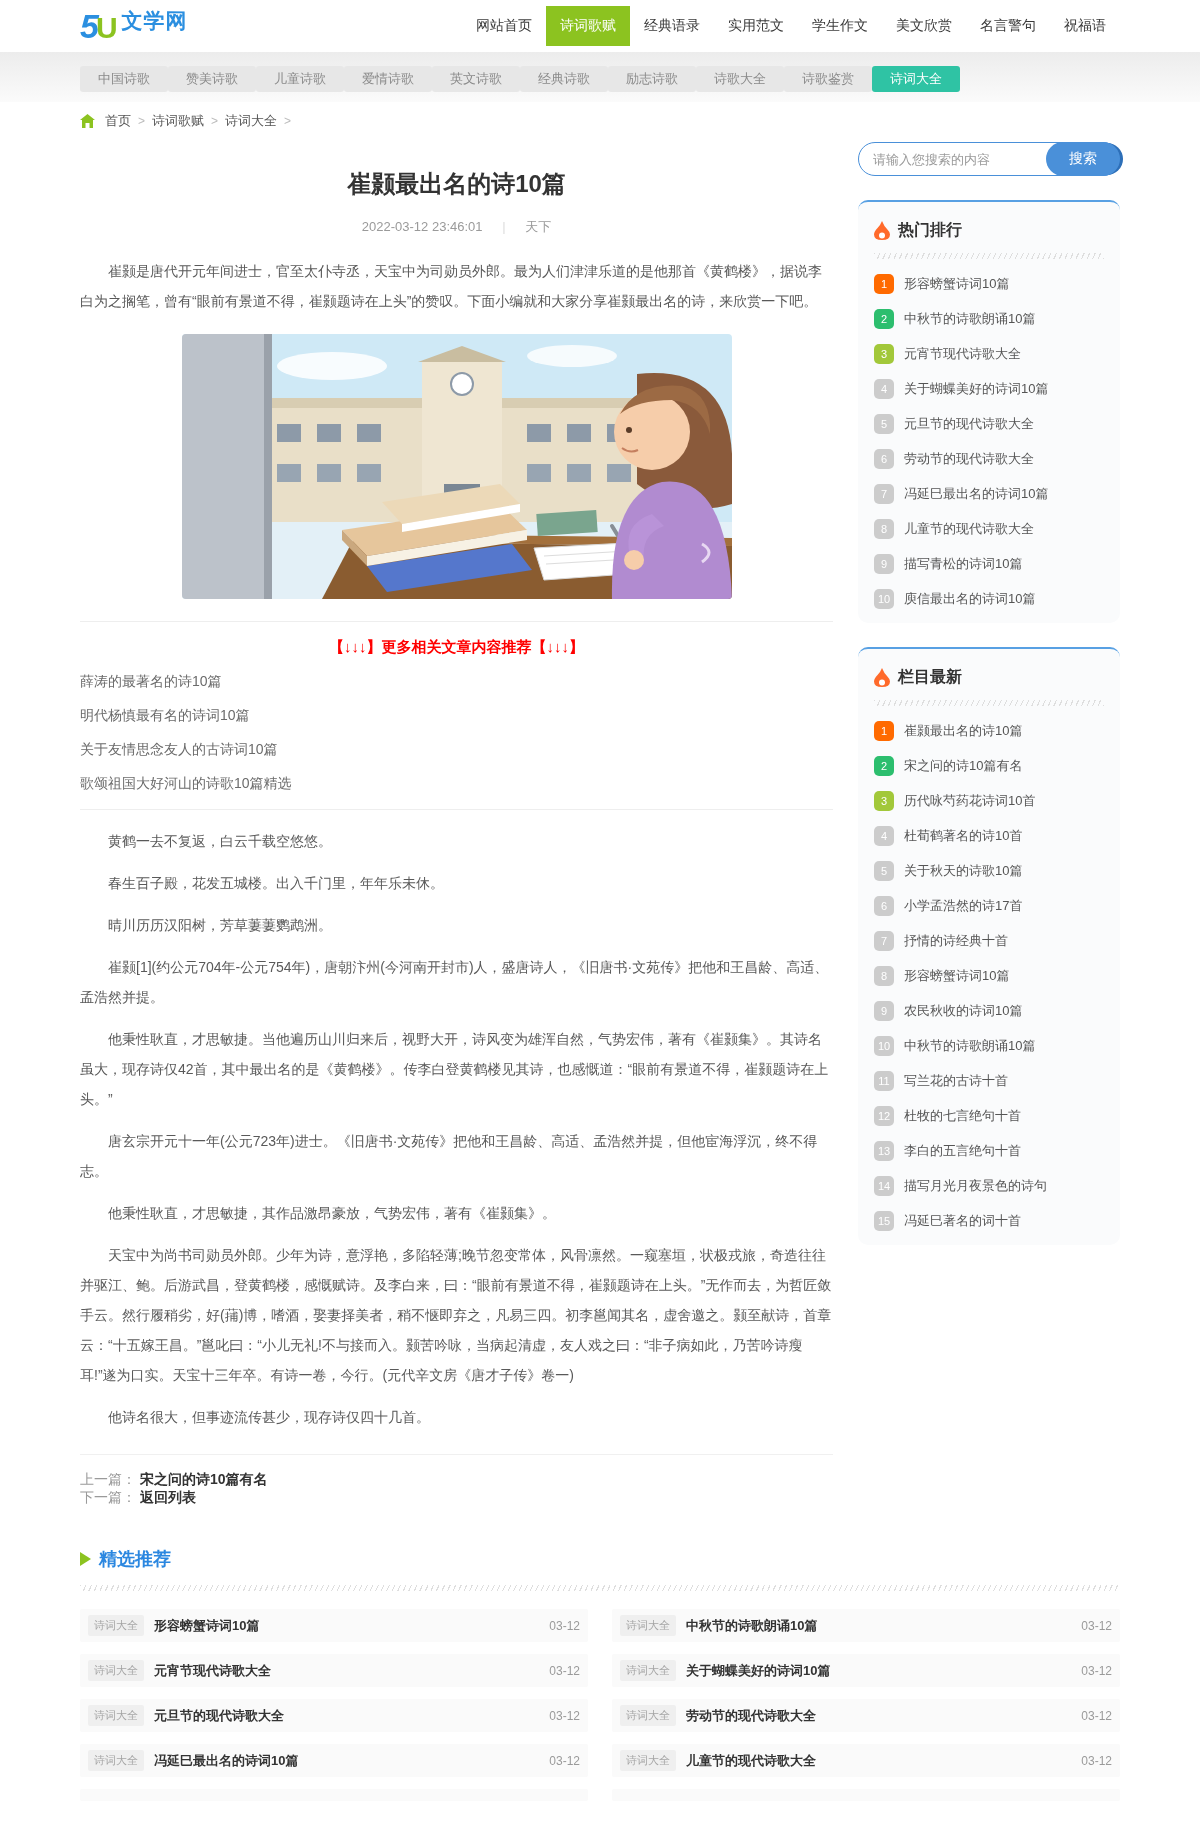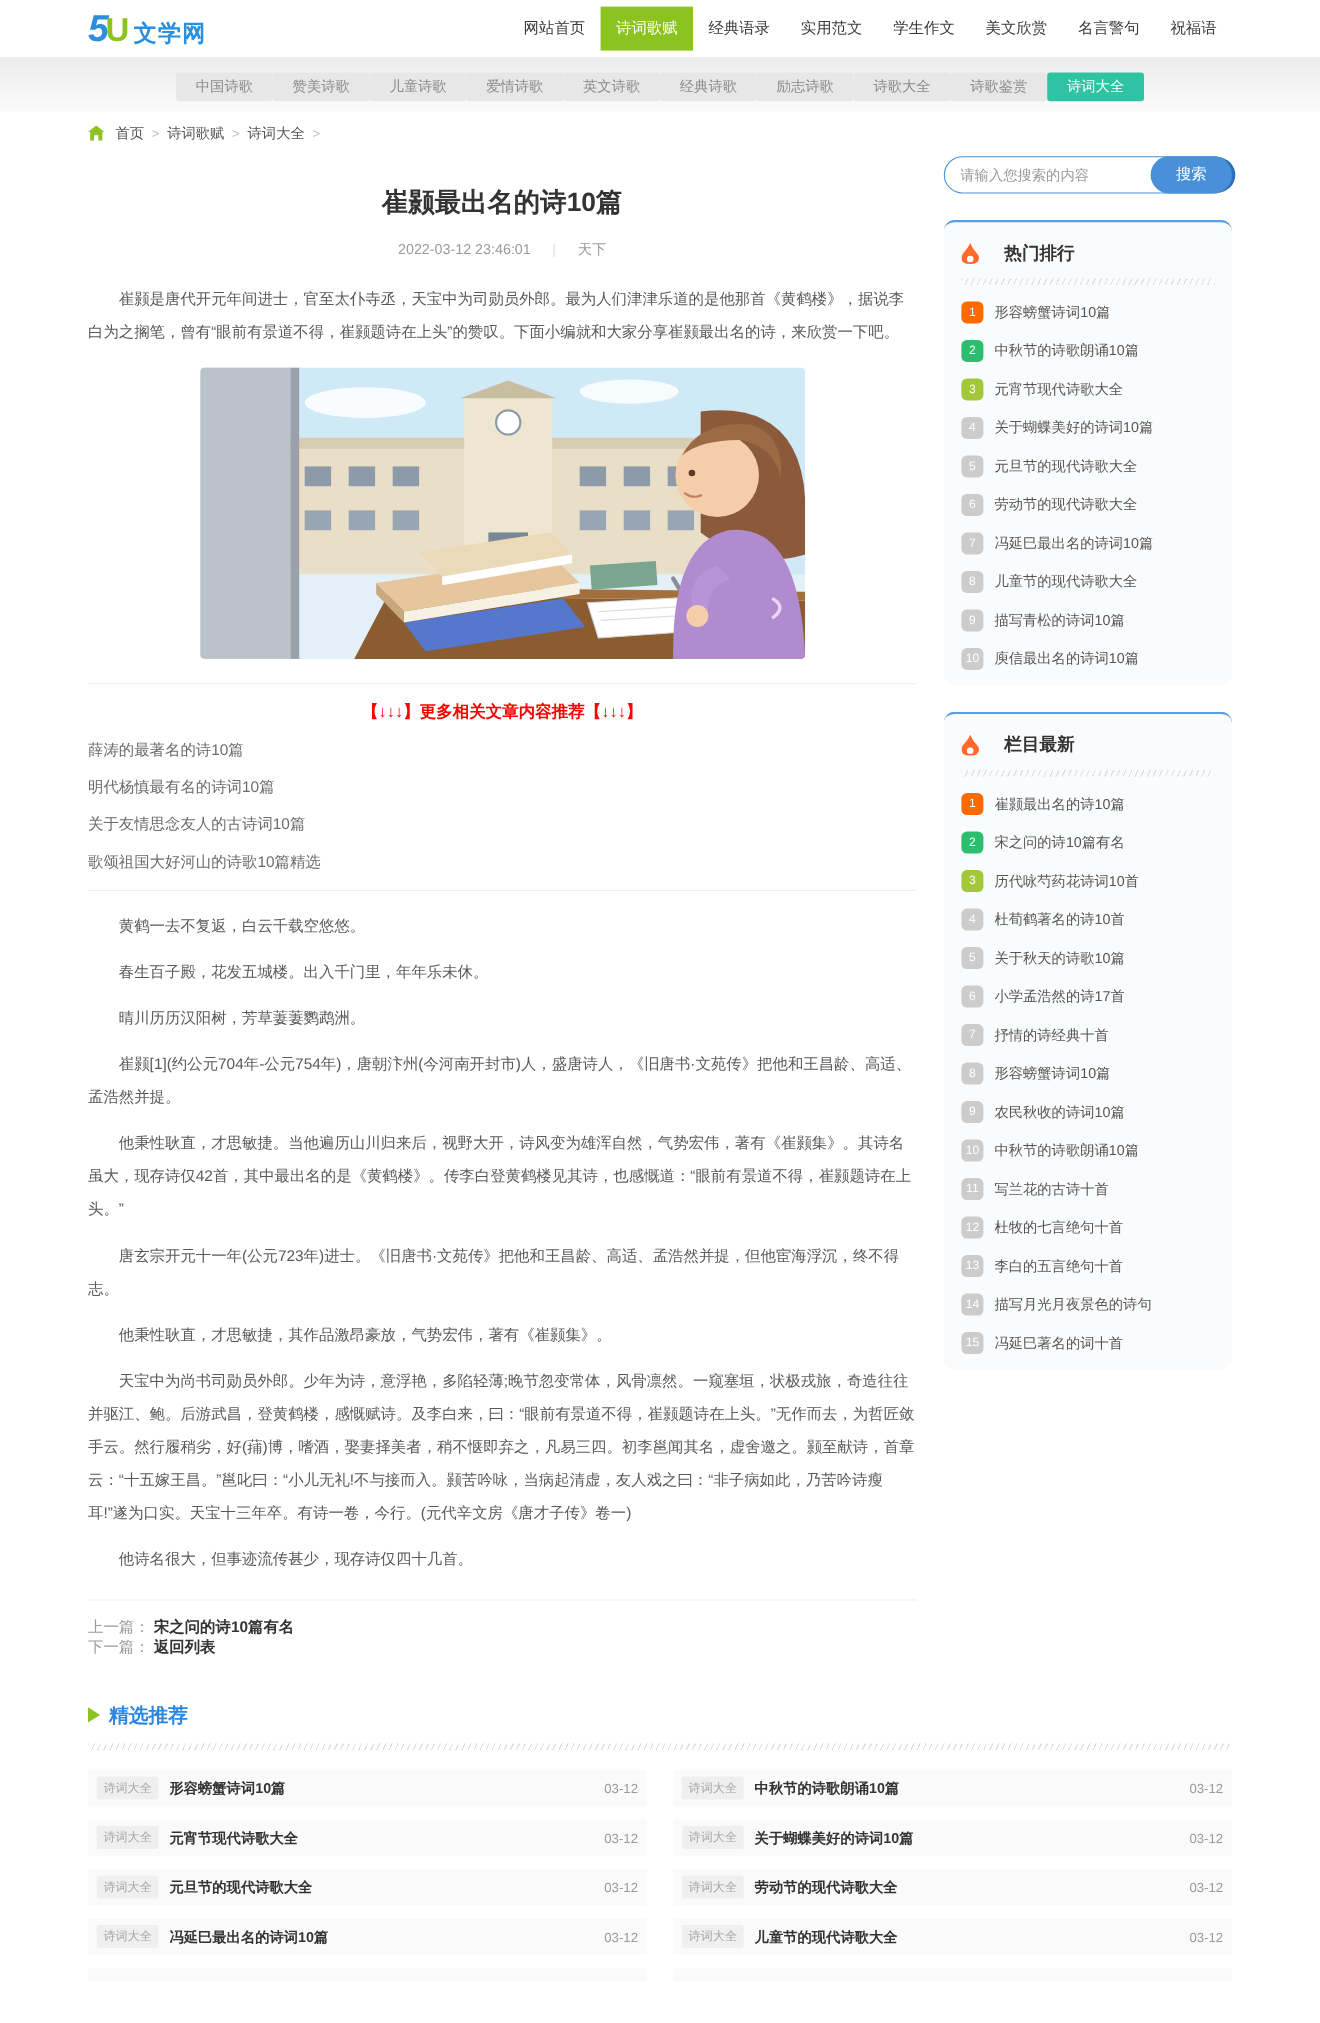--- a/index.html
+++ b/index.html
@@ -13,29 +13,29 @@
        font-family:"Liberation Sans","DejaVu Sans",sans-serif;font-size:14px;}
   a{text-decoration:none;color:inherit;cursor:pointer;}
   .container{width:1040px;margin:0 auto;}
 
   
   .header{height:52px;background:#fff;}
   .header .container{display:flex;align-items:center;justify-content:space-between;height:100%;}
   .logo{display:flex;align-items:flex-end;line-height:1;}
   .logo .l5{font-size:34px;font-weight:bold;font-style:italic;color:#2b8fe0;}
   .logo .lu{font-size:30px;font-weight:bold;color:var(--accent_green);margin-left:-3px;}
-  .logo .lt{font-size:21px;font-weight:bold;color:#2b8fe0;margin-left:4px;margin-bottom:2px;letter-spacing:1px;}
+  .logo .lt{font-size:21px;font-weight:bold;color:#2b8fe0;margin-left:4px;margin-bottom:12px;letter-spacing:1px;}
   .nav{display:flex;list-style:none;align-items:stretch;height:40px;}
   .nav li{display:flex;}
   .nav-link{display:flex;align-items:center;padding:0 14px;color:#3a3a3a;font-size:14px;}
   .nav-link.active{background:var(--accent_green);color:#fff;}
 
   
   .tagbar{background:linear-gradient(#ececec,#fbfbfb);padding:14px 0 10px;}
-  .tagrow{display:flex;justify-content:center;list-style:none;}
+  .tagrow{display:flex;justify-content:flex-start;list-style:none;}
   .tag-pill{display:block;width:88px;text-align:center;line-height:26px;background:#e7e7e7;
             color:#8a8a8a;font-size:13px;border-radius:3px;}
   .tag-pill.active{background:var(--accent_teal);color:#fff;}
 
   
   .crumbwrap{padding:10px 0 6px;}
   .crumb{display:flex;align-items:center;font-size:13px;color:#666;}
   .crumb .home-ic{display:inline-flex;margin-right:8px;}
   .crumb a{color:#555;margin:0 2px;}
   .crumb .sep{color:#bbb;font-style:normal;margin:0 5px;font-size:12px;}
@@ -65,21 +65,21 @@
   
   .searchbox{position:relative;height:36px;margin-bottom:22px;}
   .searchbox input{width:100%;height:34px;border:1px solid var(--accent_blue);border-radius:17px;
                    padding:0 80px 0 14px;font-size:13px;color:#555;outline:none;
                    font-family:inherit;background:#fff;}
   .searchbox input::placeholder{color:#9a9a9a;}
   .search-btn{position:absolute;right:0;top:0;height:34px;width:74px;border:none;cursor:pointer;
               background:var(--accent_blue);color:#fff;font-size:14px;border-radius:17px;
               box-shadow:4px 0 0 -1px #2d6fb8;font-family:inherit;}
   .card{background:#fafbfc;border-radius:10px;border-top:2px solid #58a0e3;padding:18px 16px 14px;margin-bottom:24px;}
-  .card-head{display:flex;align-items:center;gap:23px;font-size:16px;font-weight:bold;color:#333;}
+  .card-head{display:flex;align-items:center;gap:8px;font-size:16px;font-weight:bold;color:#333;}
   .hatch{height:6px;margin:12px 0 6px;
          background:repeating-linear-gradient(115deg,#dedede 0,#dedede 1px,transparent 1px,transparent 5px);}
   .ranklist{list-style:none;}
   .rank-item{display:flex;align-items:center;gap:10px;margin-top:15px;}
   .rank{display:inline-block;width:20px;height:20px;line-height:20px;border-radius:5px;flex:none;
         background:var(--rank_default);color:#fff;font-size:11px;font-style:normal;text-align:center;}
   .ranklist li:nth-child(1) .rank{background:var(--rank1);}
   .ranklist li:nth-child(2) .rank{background:var(--rank2);}
   .ranklist li:nth-child(3) .rank{background:var(--rank3);}
   .rank-label{color:#555;font-size:13px;white-space:nowrap;overflow:hidden;text-overflow:ellipsis;}

